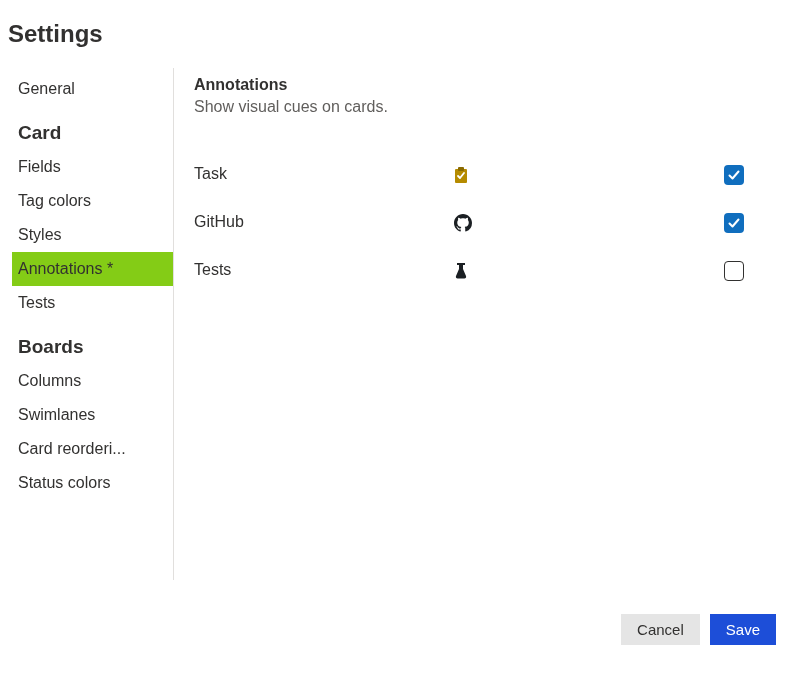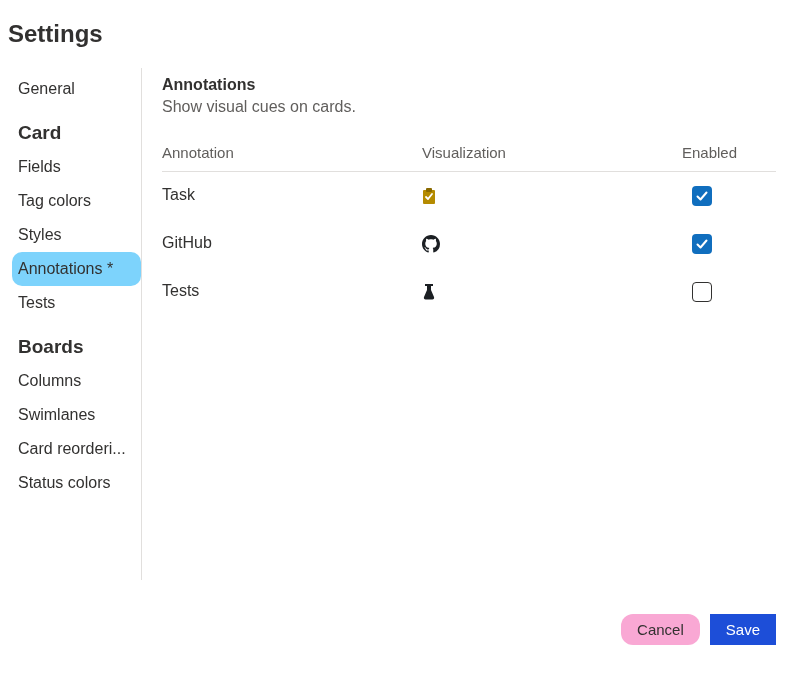--- a/index.html
+++ b/index.html
@@ -18,21 +18,21 @@
     .page-title {
       font-size: 24px;
       font-weight: 700;
       padding: 20px 0 0 8px;
       margin-bottom: 20px;
     }
     .content-wrap {
       display: flex;
     }
     .sidebar {
-      width: 142px;
+      width: 174px;
       flex-shrink: 0;
       border-right: 1px solid #e1dfdd;
       padding-left: 12px;
       padding-right: 0;
       padding-bottom: 80px;
     }
     .section-heading {
       font-size: 19px;
       font-weight: 700;
       padding: 16px 0 6px 6px;
@@ -42,36 +42,35 @@
       padding: 8px 8px 8px 6px;
       cursor: pointer;
       white-space: nowrap;
       overflow: hidden;
       text-overflow: ellipsis;
     }
     .sidebar-item:first-of-type {
       margin-top: 4px;
     }
     .sidebar-item.selected {
-      background: #7dd3fc;
-      border-radius: 10px;
+      background: #84cc16;
     }
     .main {
       flex: 1;
       padding: 8px 20px 0 20px;
     }
     .panel-title {
       font-size: 16px;
       font-weight: 600;
       margin-bottom: 4px;
     }
     .panel-subtitle {
       font-size: 16px;
       color: #605e5c;
-      margin-bottom: 28px;
+      margin-bottom: 35px;
     }
     .table {
       width: 100%;
     }
     .table-header-row {
       display: flex;
       font-size: 15px;
       color: #605e5c;
       padding-bottom: 10px;
       border-bottom: 1px solid #e1dfdd;
@@ -128,23 +127,22 @@
       gap: 10px;
     }
     .btn {
       font-size: 15px;
       padding: 7px 16px;
       cursor: pointer;
       border: none;
       font-family: inherit;
     }
     .btn-cancel {
-      background: #f9a8d4;
+      background: #e5e5e5;
       color: #323130;
-      border-radius: 12px;
     }
     .btn-save {
       background: #1d4ed8;
       color: #fff;
     }
   </style>
 </head>
 <body>
 
 <h1 class="page-title">Settings</h1>
@@ -165,25 +163,20 @@
         <div class="sidebar-item">Card reorderi...</div>
         <div class="sidebar-item">Status colors</div>
       </div>
   </nav>
 
   <main class="main">
     <h2 class="panel-title">Annotations</h2>
     <div class="panel-subtitle">Show visual cues on cards.</div>
 
     <div class="table">
-      <div class="table-header-row">
-        <div class="col-annotation">Annotation</div>
-        <div class="col-visualization">Visualization</div>
-        <div class="col-enabled">Enabled</div>
-      </div>
       <div id="table-body">
           <div class="table-row">
             <div class="col-annotation">Task</div>
             <div class="col-visualization icon-cell">
               <svg width="14" height="16" viewBox="0 0 14 16">
                 <rect x="1" y="2" width="12" height="14" rx="1" fill="#b58b00"></rect>
                 <rect x="4" y="0" width="6" height="4" rx="1" fill="#8a6a00"></rect>
                 <path d="M4 9 L6 11 L10 6" stroke="#fff" stroke-width="1.8" fill="none" stroke-linecap="round" stroke-linejoin="round"></path>
               </svg>
             </div>

